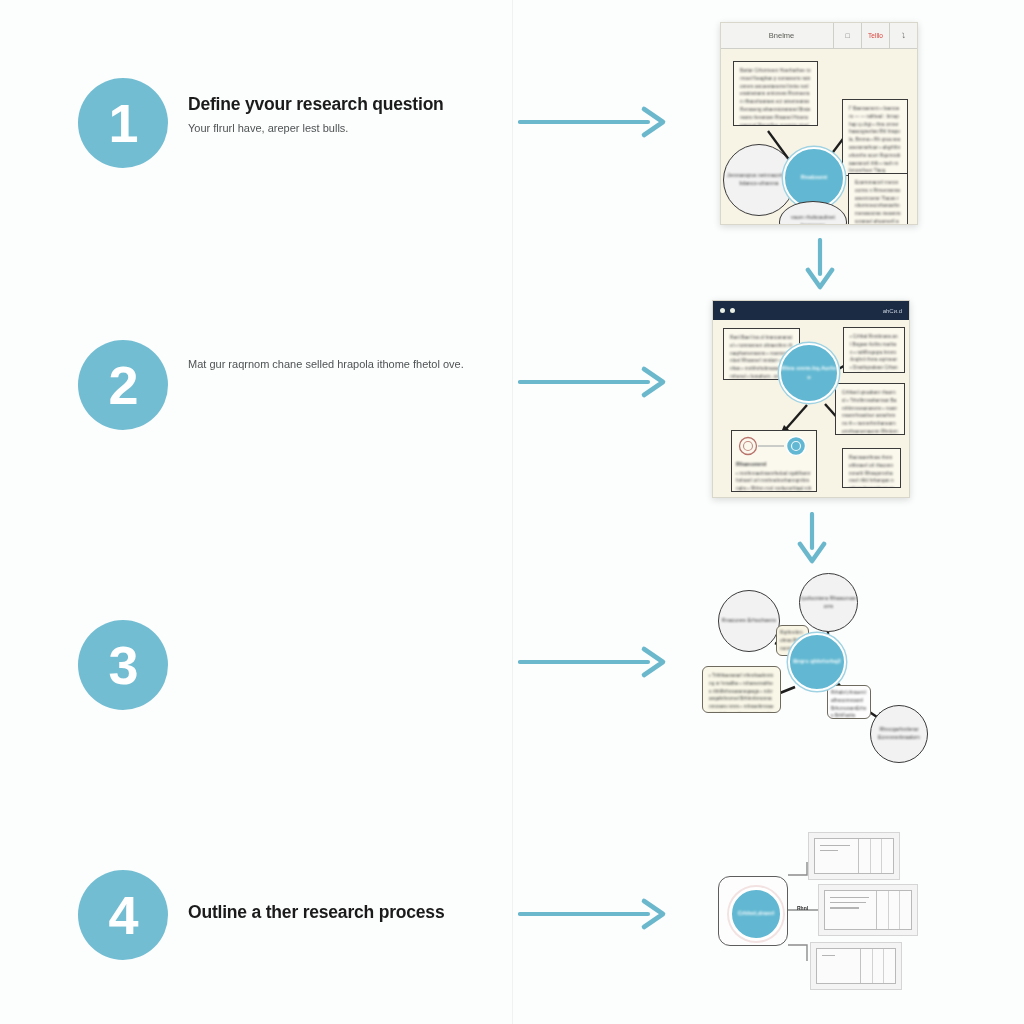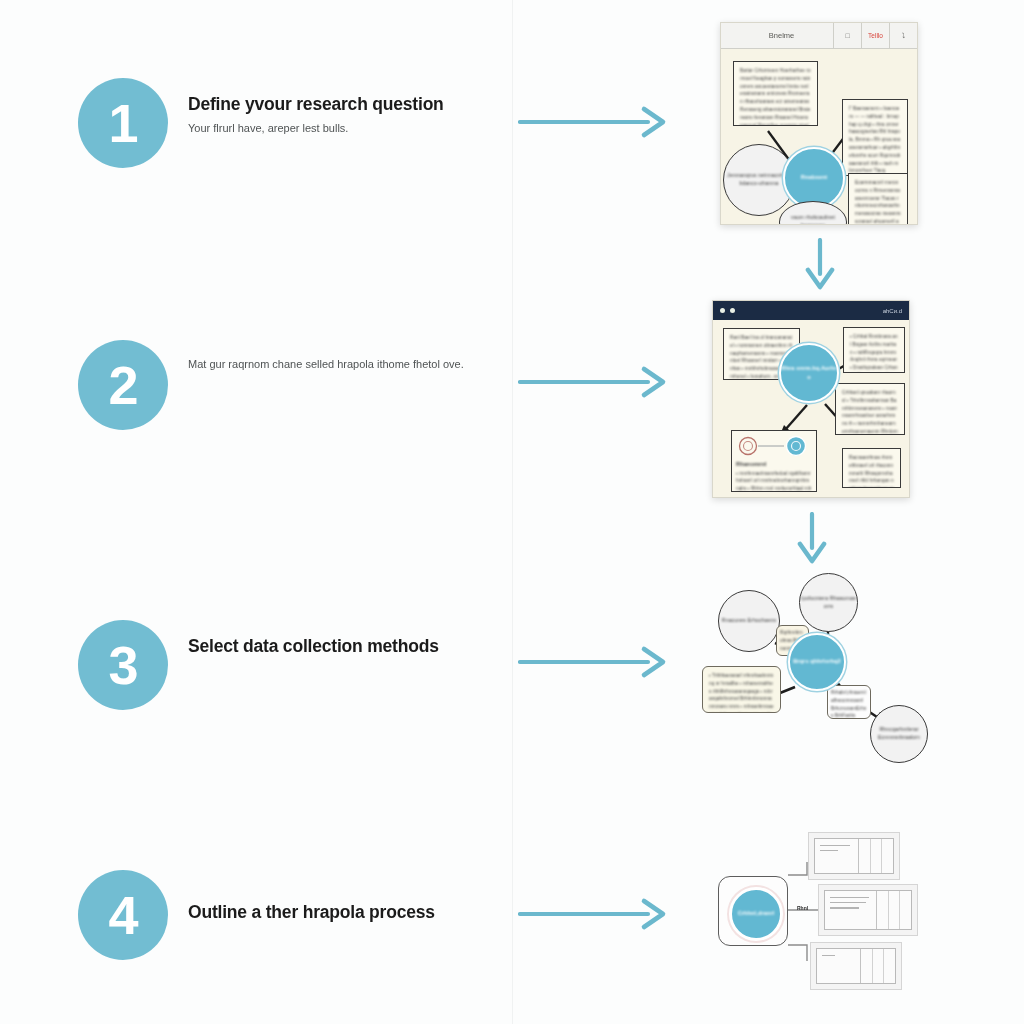--- a/index.html
+++ b/index.html
@@ -466,21 +466,20 @@
     <svg width="34" height="52" viewBox="0 0 34 52">
       <line x1="17" y1="2" x2="17" y2="36" stroke="#6bb8cd" stroke-width="4.2" stroke-linecap="round"></line>
       <polyline points="5,32 17,49 29,32" fill="none" stroke="#6bb8cd" stroke-width="4.6" stroke-linecap="round" stroke-linejoin="round"></polyline>
     </svg>
   </div>
 
   <div class="step-row" style="top:620px;">
     <div class="step-left" style="top:0;">
       <div class="step-badge">3</div>
       <div class="step-text">
-        <p class="step-title">Select data collection methods</p>
       </div>
     </div>
   </div>
 
   <div class="arrow-right" style="left:518px; top:645px;">
     <svg width="150" height="34" viewBox="0 0 150 34">
       <line x1="2" y1="17" x2="130" y2="17" stroke="#6bb8cd" stroke-width="4.2" stroke-linecap="round"></line>
       <polyline points="126,4 145,17 126,30" fill="none" stroke="#6bb8cd" stroke-width="4.6" stroke-linecap="round" stroke-linejoin="round"></polyline>
     </svg>
   </div>
@@ -529,21 +528,21 @@
 
     <div class="node-circle circle-teal" style="left:88px; top:68px; width:58px; height:58px;">
       <span class="blurtext big">Brqrs  qhhrlorhq2</span>
     </div>
   </div>
 
   <div class="step-row" style="top:870px;">
     <div class="step-left" style="top:0;">
       <div class="step-badge">4</div>
       <div class="step-text">
-        <p class="step-title" style="padding-top:16px;">Outline a ther hrapola process</p>
+        <p class="step-title" style="padding-top:16px;">Outline a ther research process</p>
         <p class="step-desc"></p>
       </div>
     </div>
   </div>
 
   <div class="arrow-right" style="left:518px; top:897px;">
     <svg width="150" height="34" viewBox="0 0 150 34">
       <line x1="2" y1="17" x2="130" y2="17" stroke="#6bb8cd" stroke-width="4.2" stroke-linecap="round"></line>
       <polyline points="126,4 145,17 126,30" fill="none" stroke="#6bb8cd" stroke-width="4.6" stroke-linecap="round" stroke-linejoin="round"></polyline>
     </svg>

